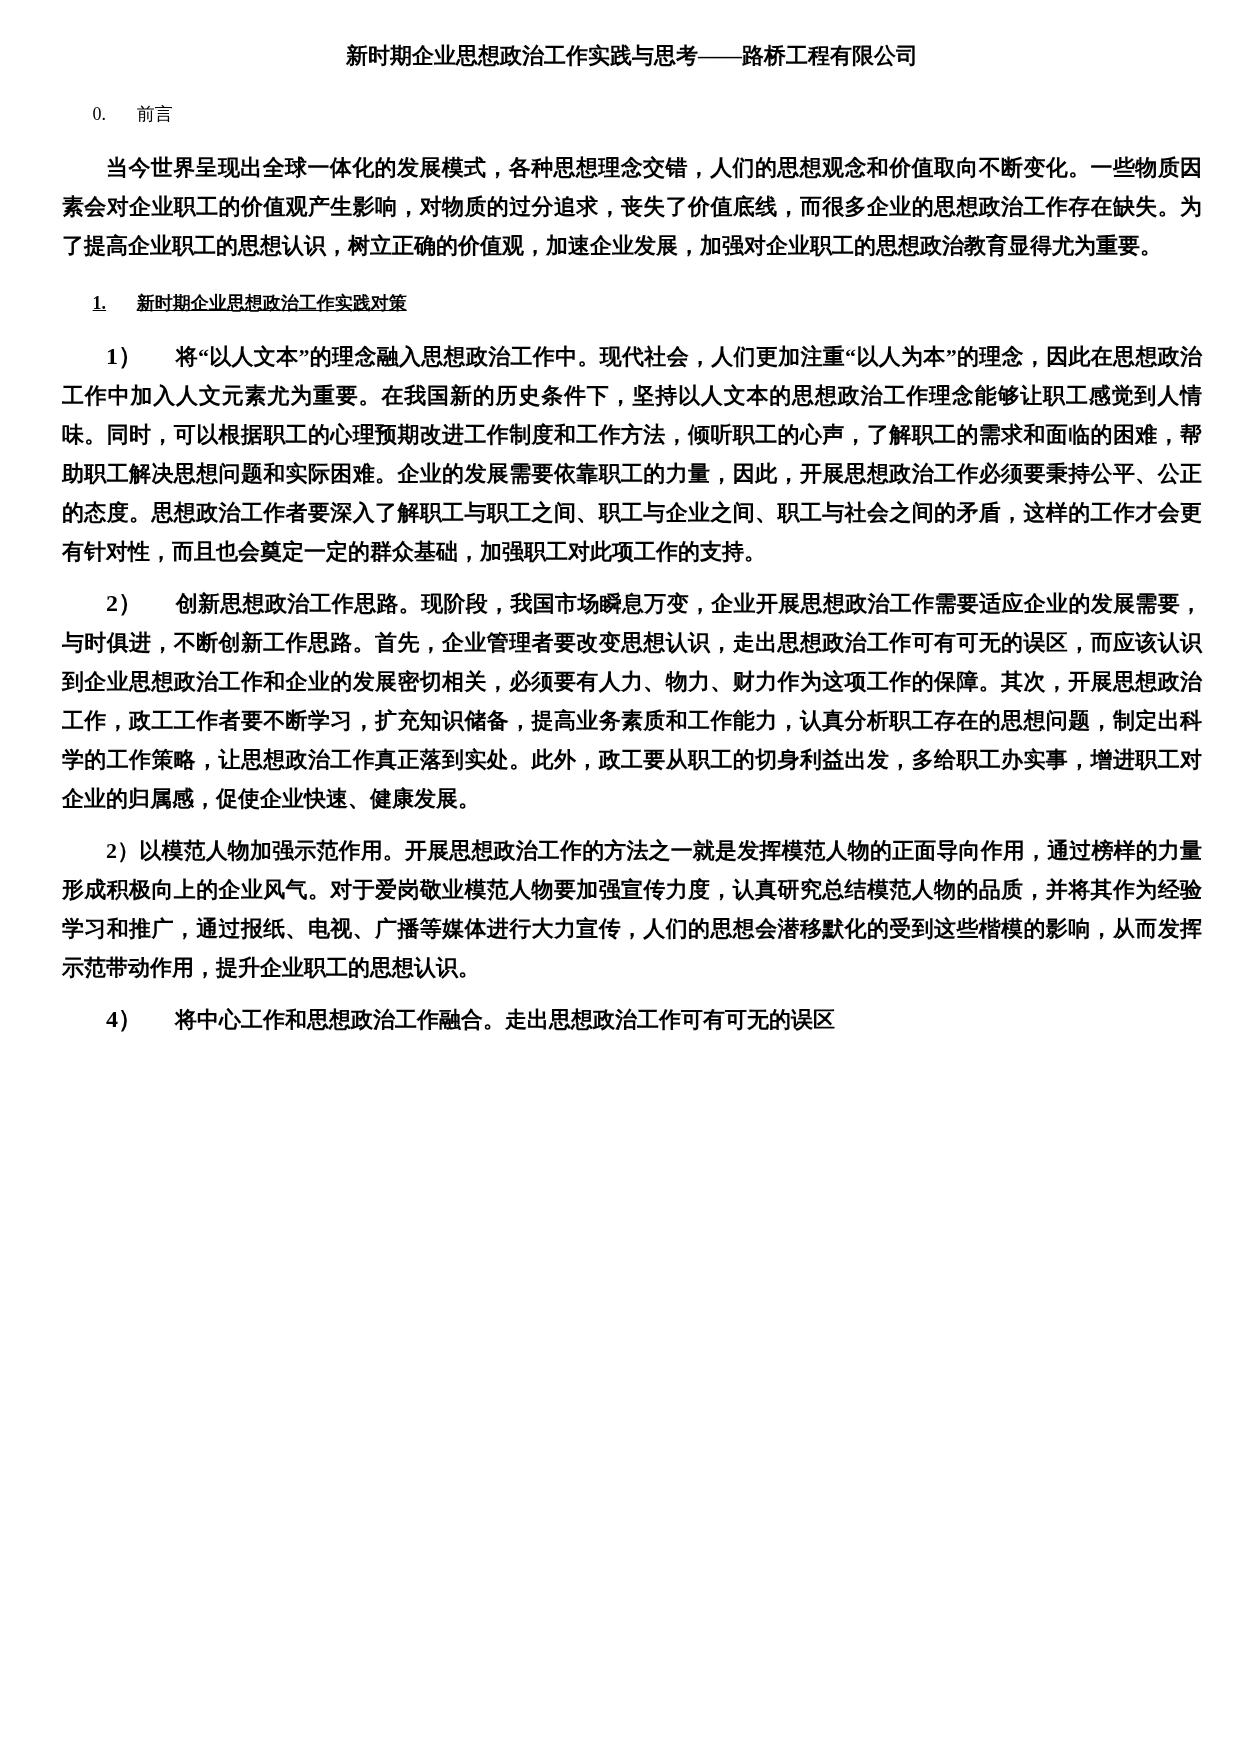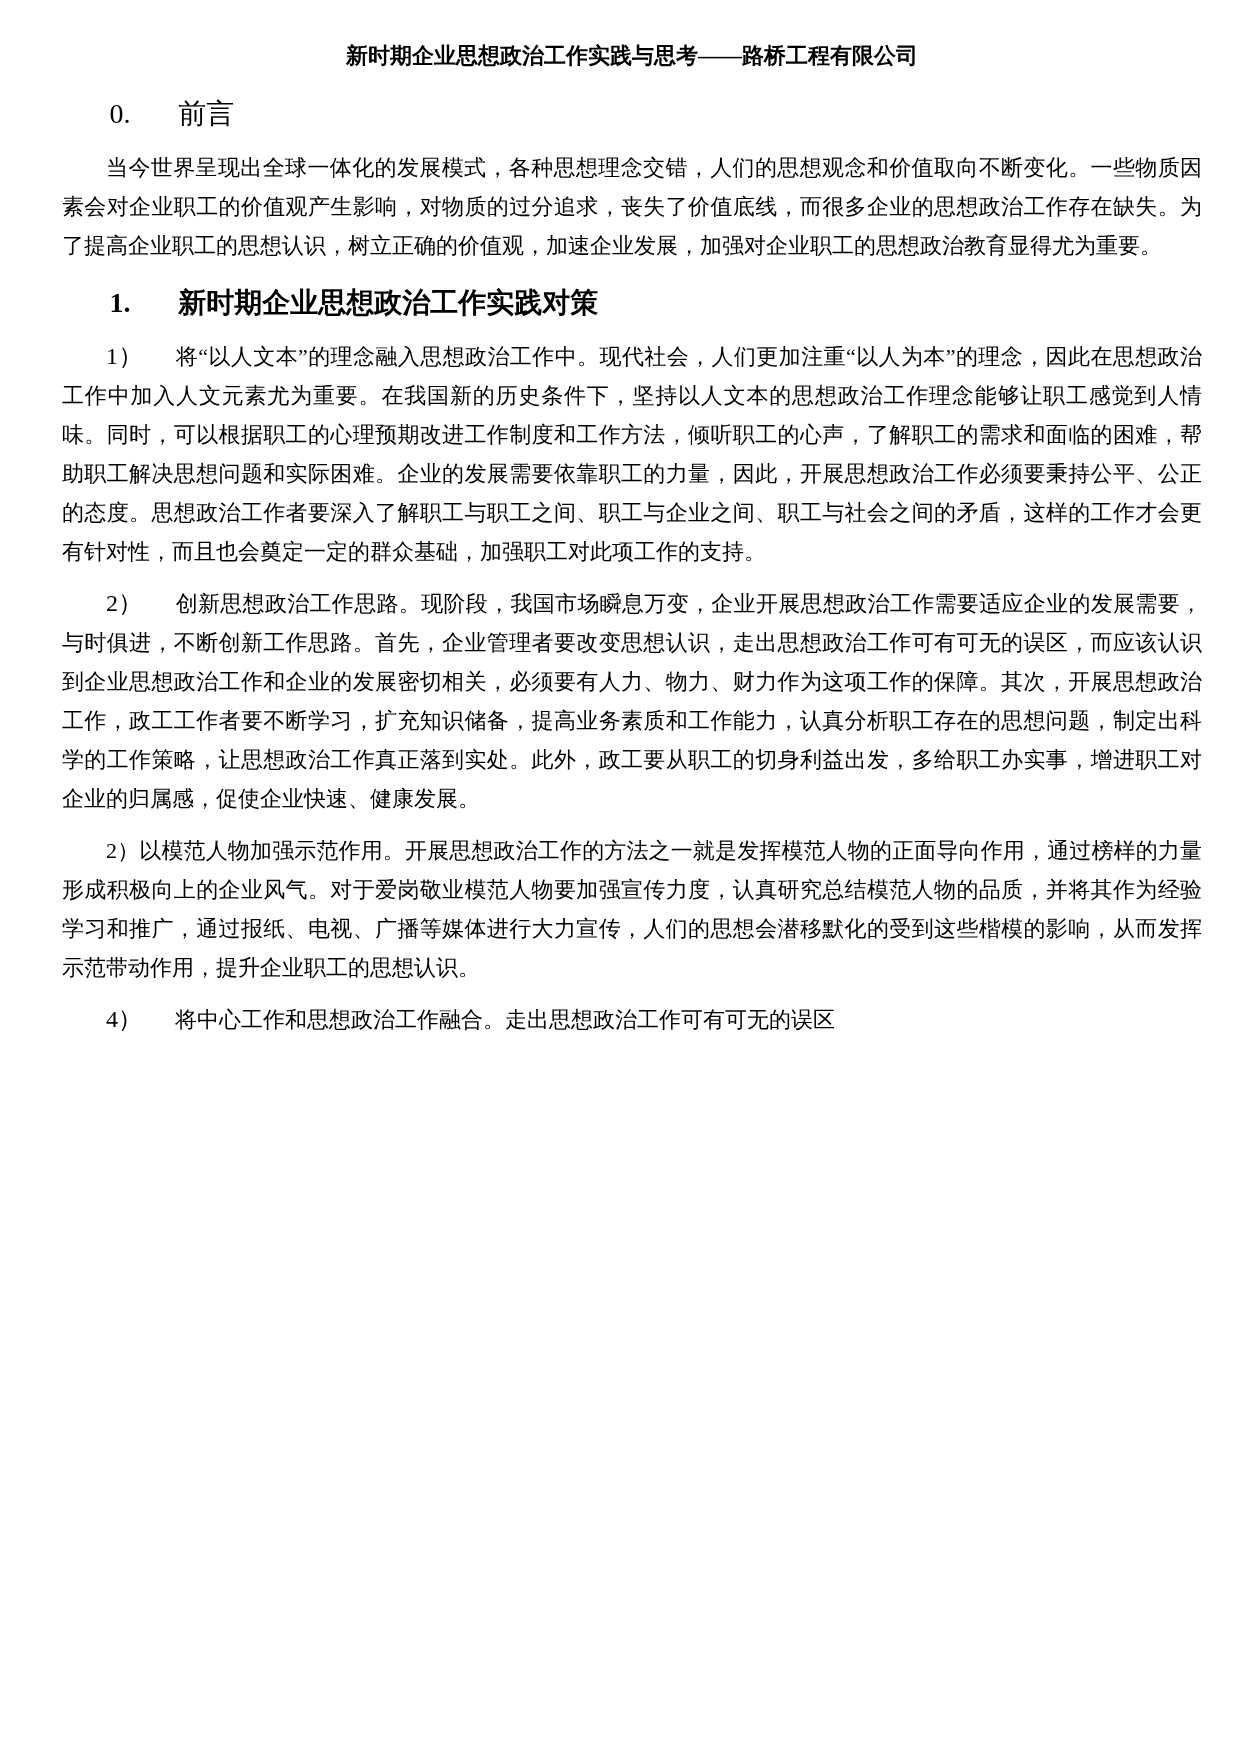--- a/index.html
+++ b/index.html
@@ -20,38 +20,40 @@
     overflow: hidden;
   }
   .doc-title {
     font-size: 22px;
     font-weight: bold;
     text-align: center;
     line-height: 40px;
     margin: 6px 0 16px 0;
   }
   .heading {
-    font-size: 28px;
+    font-size: 18px;
     line-height: 40px;
     margin: 18px 0 14px 0;
     text-indent: 1.7em;
   }
   .heading .h-num {
     margin-right: 1.7em;
   }
   .heading.bold {
     font-weight: bold;
+    text-decoration: underline;
   }
   .para {
     font-size: 22px;
     line-height: 39px;
     text-align: justify;
     text-indent: 2em;
     margin: 13px 0;
     word-break: break-all;
+    font-weight: bold;
   }
   .lead {
     font-size: 24px;
     margin-right: 33px;
   }
 </style>
 </head>
 <body>
 
 <div class="page">

